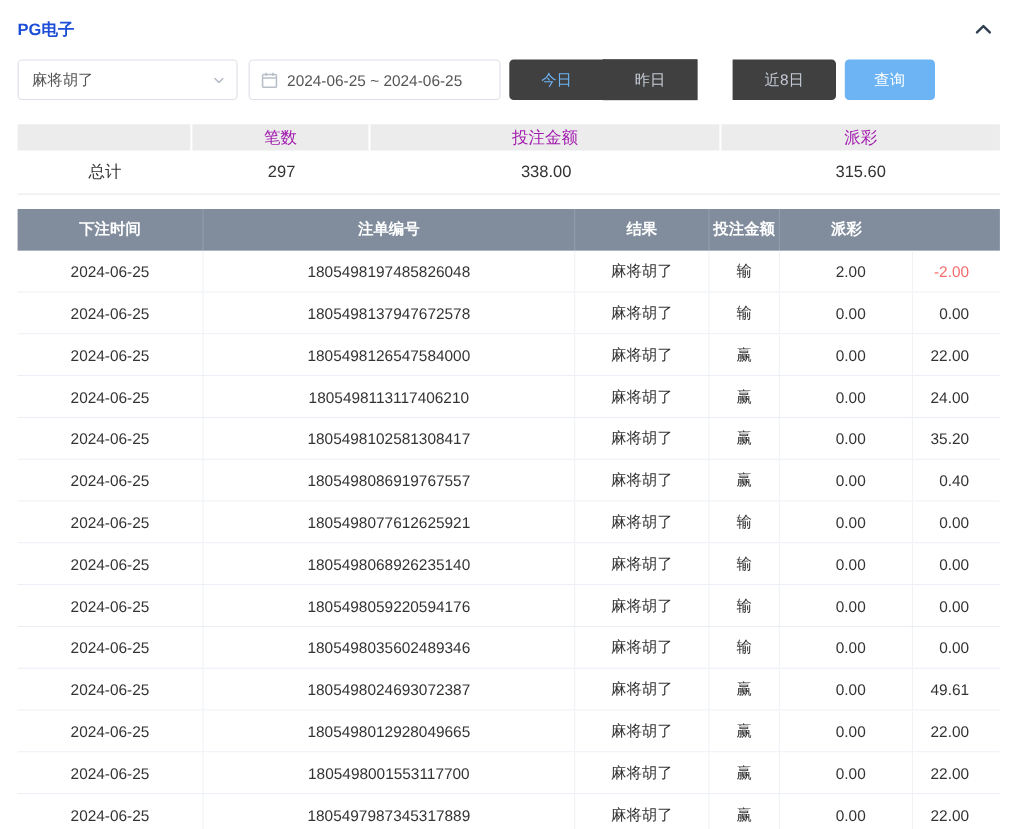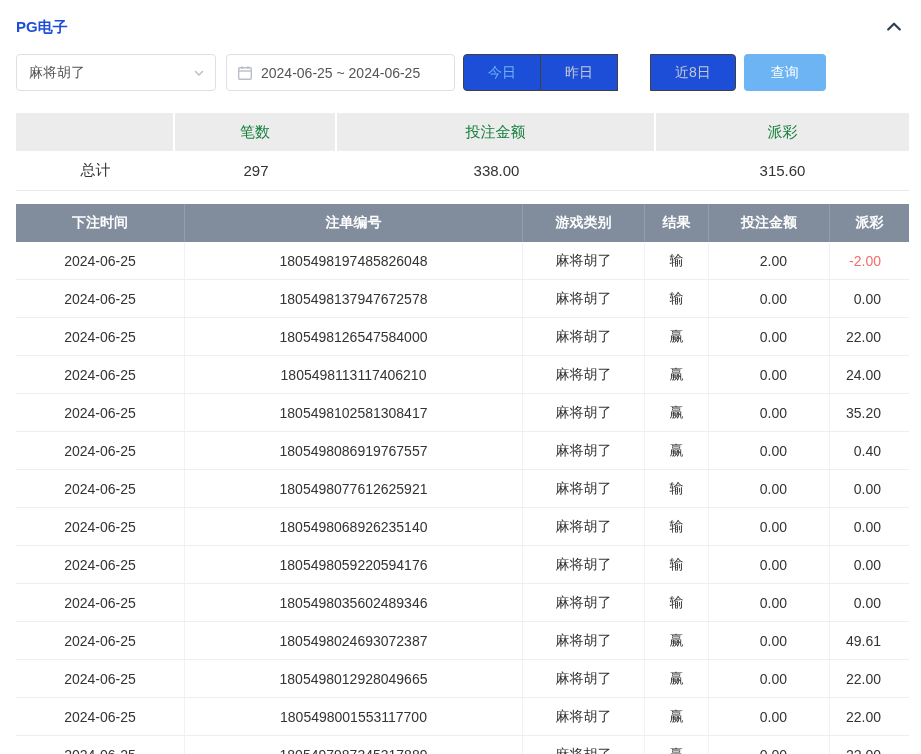--- a/index.html
+++ b/index.html
@@ -25,40 +25,40 @@
     padding: 0 10px 0 12px; font-size: 14px; color: #555; background: #fff; cursor: pointer;
   }
   .date-box {
     width: 229px; height: 37px; border: 1px solid #dcdfe6; border-radius: 4px;
     display: flex; align-items: center; gap: 8px;
     padding: 0 10px; font-size: 14px; color: #555; background: #fff; cursor: pointer;
     margin-left: 10px;
   }
   .btn-group { display: flex; margin-left: 8px; }
   .btn-group .qbtn {
-    height: 37px; padding: 0 24px; background: #1d4ed8; border: 1px solid #404040;
+    height: 37px; padding: 0 24px; background: #404040; border: 5px solid #404040;
     font-size: 14px; color: #c3c9d4; cursor: pointer; margin-left: -1px;
     font-family: inherit;
   }
   .btn-group .qbtn:first-child { border-radius: 4px 0 0 4px; margin-left: 0; }
   .btn-group .qbtn:last-child { border-radius: 0 4px 4px 0; margin-left: 32px; }
   .btn-group .qbtn.active { color: #6db4f5; position: relative; z-index: 1; }
   .search-btn {
     height: 37px; width: 82px; margin-left: 8px; border: none; border-radius: 4px;
     background: #6db4f5; color: #fff; font-size: 14px; cursor: pointer;
     font-family: inherit;
   }
   
   .summary {
     display: grid; grid-template-columns: 159px 162px 319px 253px;
     width: 893px; margin: 22px 12px 0 16px;
   }
   .summary .h {
-    background: #ececec; height: 38px; display: flex; align-items: center; justify-content: center;
-    font-size: 15px; color: #15803d; border-right: 2px solid #fff;
+    background: #ececec; height: 24px; display: flex; align-items: center; justify-content: center;
+    font-size: 15px; color: #a21caf; border-right: 2px solid #fff;
   }
   .summary .h:nth-child(4) { border-right: none; }
   .summary .b {
     background: #fff; height: 40px; display: flex; align-items: center; justify-content: center;
     font-size: 15px; color: #333; border-bottom: 1px solid #e9e9e9;
   }
   
   .table { width: 893px; margin: 13px 12px 0 16px; }
   .thead, .trow {
     display: grid;
@@ -135,21 +135,20 @@
   <div class="b">总计</div>
   <div class="b">297</div>
   <div class="b">338.00</div>
   <div class="b">315.60</div>
 </div>
 
 <div class="table">
   <div class="thead">
     <div class="th">下注时间</div>
     <div class="th">注单编号</div>
-    <div class="th">游戏类别</div>
     <div class="th">结果</div>
     <div class="th">投注金额</div>
     <div class="th">派彩</div>
   </div>
   <div>
   <div class="trow">
     <div class="cell">2024-06-25</div>
     <div class="cell">1805498197485826048</div>
     <div class="cell">麻将胡了</div>
     <div class="cell">输</div>

